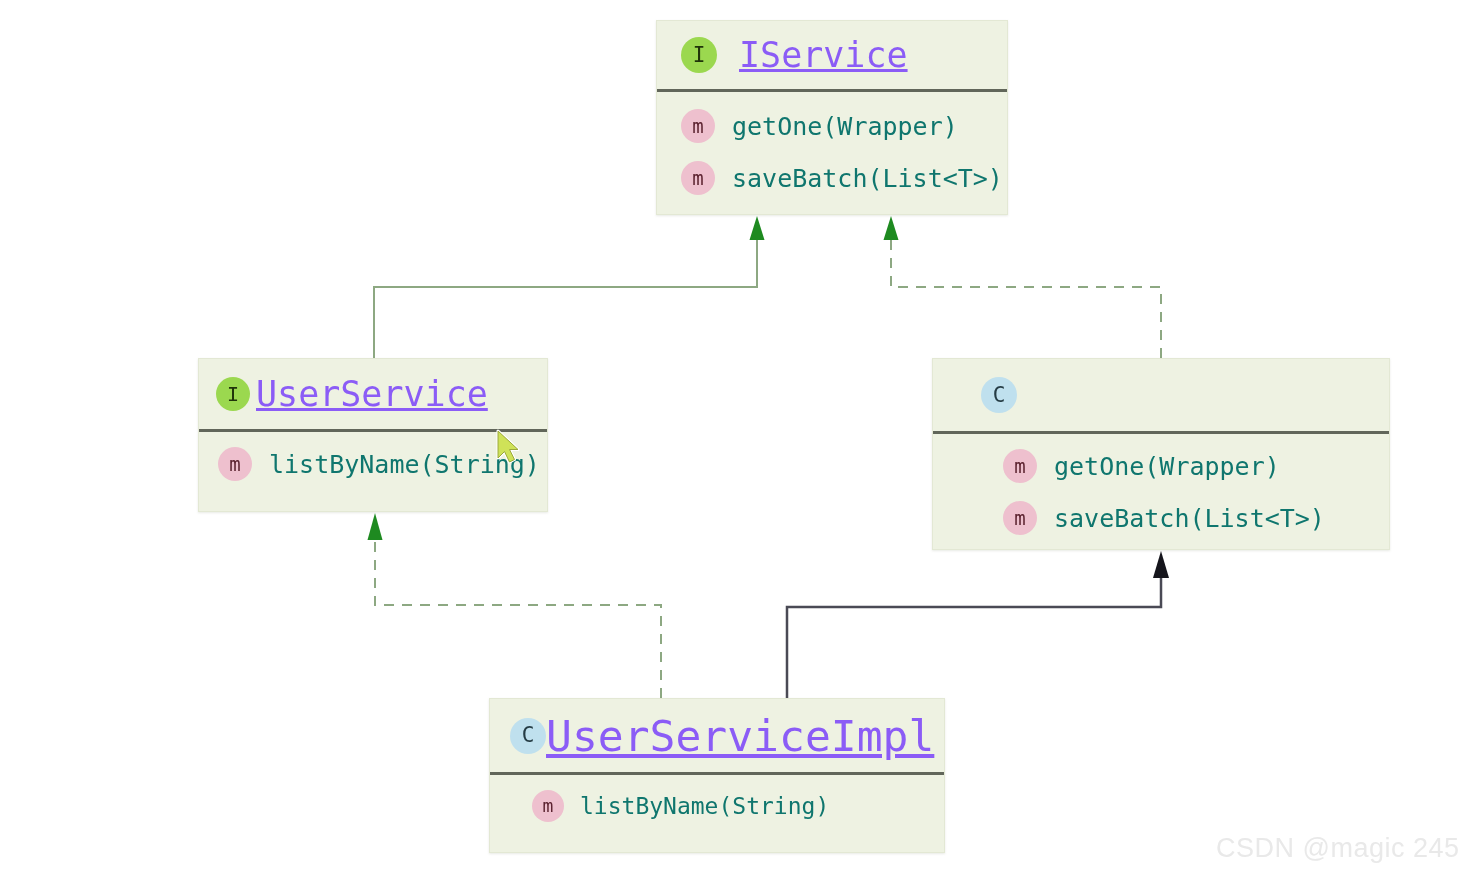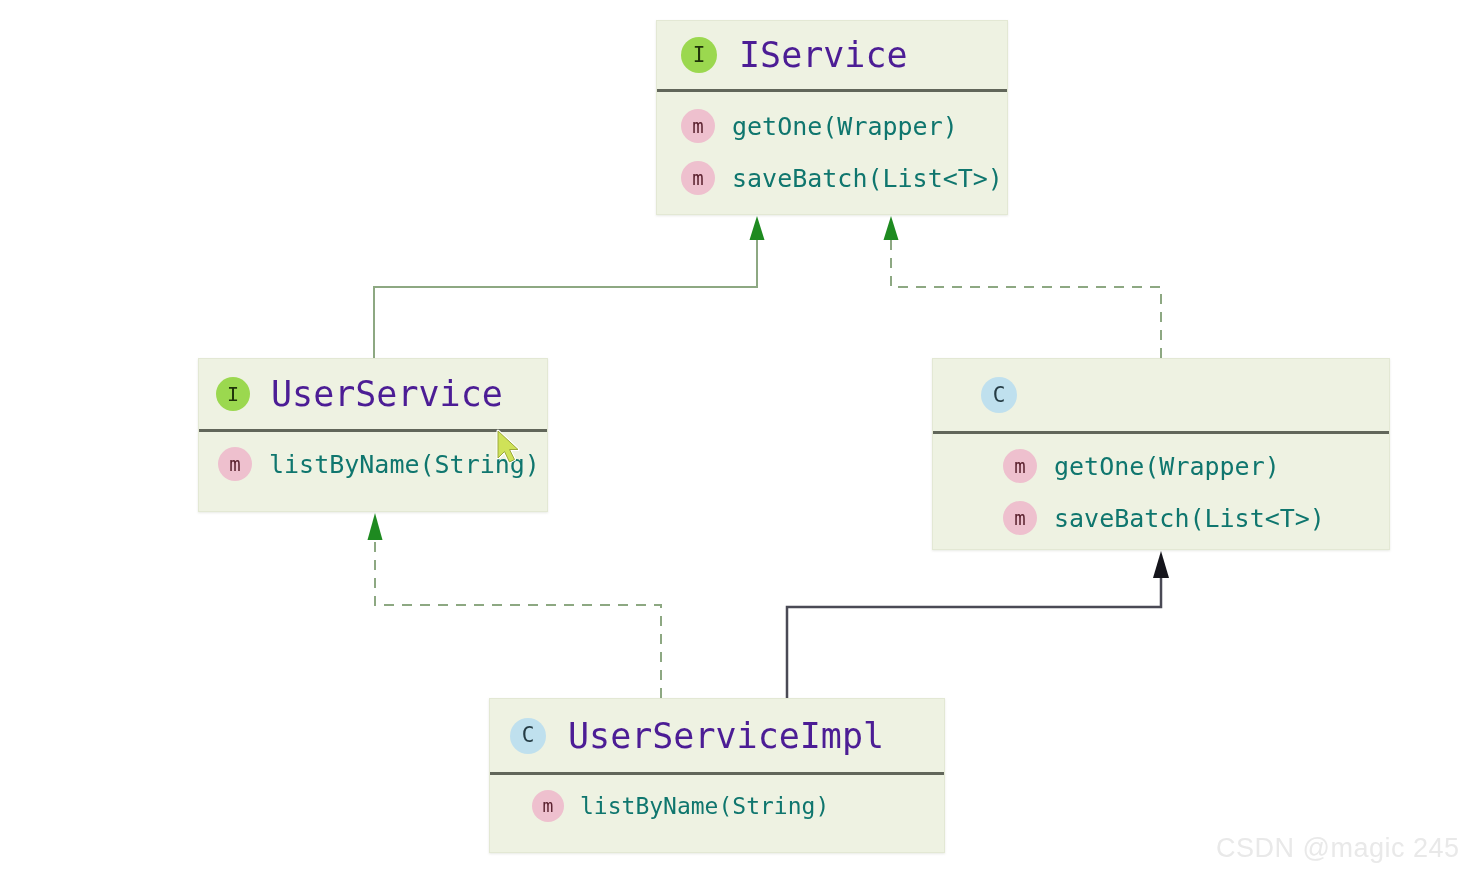--- a/index.html
+++ b/index.html
@@ -70,23 +70,24 @@
   .badge-class {
     background: #bfe0ee;
     color: #253c45;
   }
   .badge-method {
     background: #eec0ce;
     color: #5d2431;
   }
 
   .node-title {
-    color: #4c1d95;
+    color: #8b5cf6;
     font-weight: 400;
     white-space: nowrap;
+    text-decoration: underline;
   }
   .member-label {
     color: #0f766e;
     white-space: nowrap;
   }
 
   
   #node-iservice {
     left: 656px; top: 20px; width: 352px; height: 195px;
   }
@@ -96,21 +97,21 @@
   #node-iservice .node-members { padding: 8px 0 6px 0; }
   #node-iservice .member-row { height: 52px; padding-left: 24px; }
   #node-iservice .badge-method { width: 34px; height: 34px; font-size: 19px; }
   #node-iservice .member-label { font-size: 25px; margin-left: 17px; }
 
   #node-userservice {
     left: 198px; top: 358px; width: 350px; height: 154px;
   }
   #node-userservice .node-header { height: 70px; padding-left: 17px; }
   #node-userservice .badge { width: 34px; height: 34px; font-size: 20px; }
-  #node-userservice .node-title { font-size: 35px; margin-left: 21px; }
+  #node-userservice .node-title { font-size: 35px; margin-left: 6px; }
   #node-userservice .node-members { padding: 6px 0 4px 0; }
   #node-userservice .member-row { height: 52px; padding-left: 19px; }
   #node-userservice .badge-method { width: 34px; height: 34px; font-size: 19px; }
   #node-userservice .member-label { font-size: 25px; margin-left: 17px; }
 
   #node-serviceimpl {
     left: 932px; top: 358px; width: 458px; height: 192px;
   }
   #node-serviceimpl .node-header { height: 72px; padding-left: 48px; }
   #node-serviceimpl .badge { width: 36px; height: 36px; font-size: 21px; }
@@ -118,21 +119,21 @@
   #node-serviceimpl .node-members { padding: 6px 0 4px 0; }
   #node-serviceimpl .member-row { height: 52px; padding-left: 70px; }
   #node-serviceimpl .badge-method { width: 34px; height: 34px; font-size: 19px; }
   #node-serviceimpl .member-label { font-size: 25px; margin-left: 17px; }
 
   #node-userserviceimpl {
     left: 489px; top: 698px; width: 456px; height: 155px;
   }
   #node-userserviceimpl .node-header { height: 73px; padding-left: 20px; }
   #node-userserviceimpl .badge { width: 36px; height: 36px; font-size: 21px; }
-  #node-userserviceimpl .node-title { font-size: 35px; margin-left: 22px; }
+  #node-userserviceimpl .node-title { font-size: 43px; }
   #node-userserviceimpl .node-members { padding: 6px 0 4px 0; }
   #node-userserviceimpl .member-row { height: 50px; padding-left: 42px; }
   #node-userserviceimpl .badge-method { width: 32px; height: 32px; font-size: 18px; }
   #node-userserviceimpl .member-label { font-size: 23px; margin-left: 16px; }
 
   
   #mouse-cursor {
     position: absolute;
     left: 493px;
     top: 428px;

